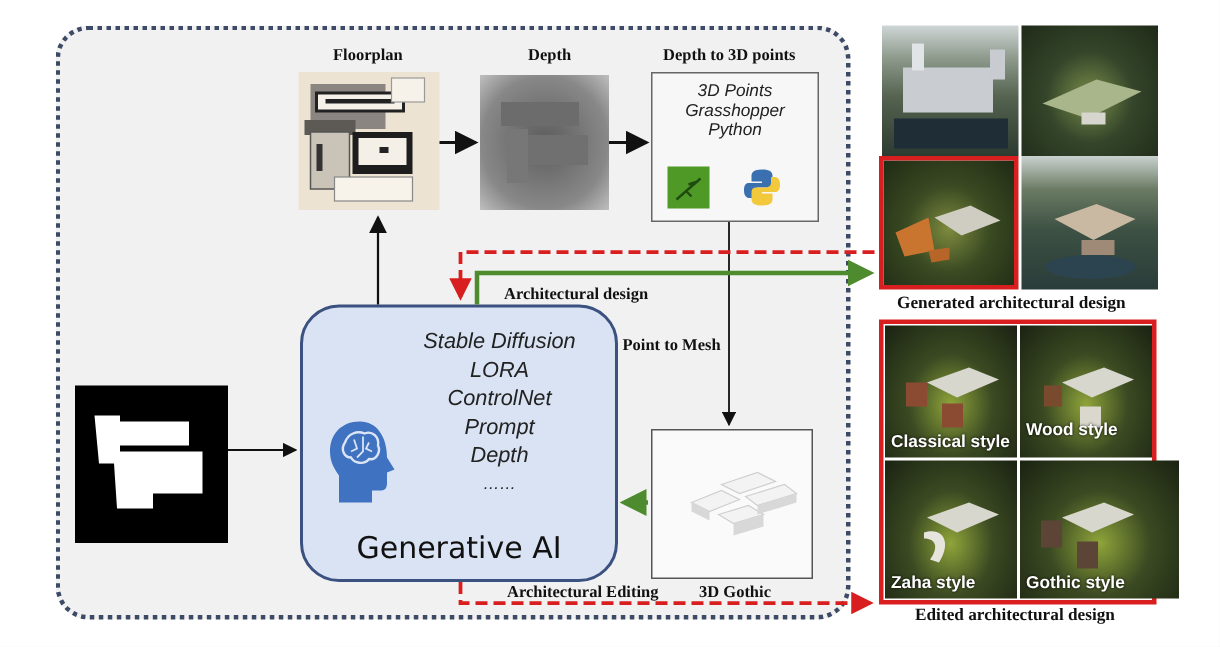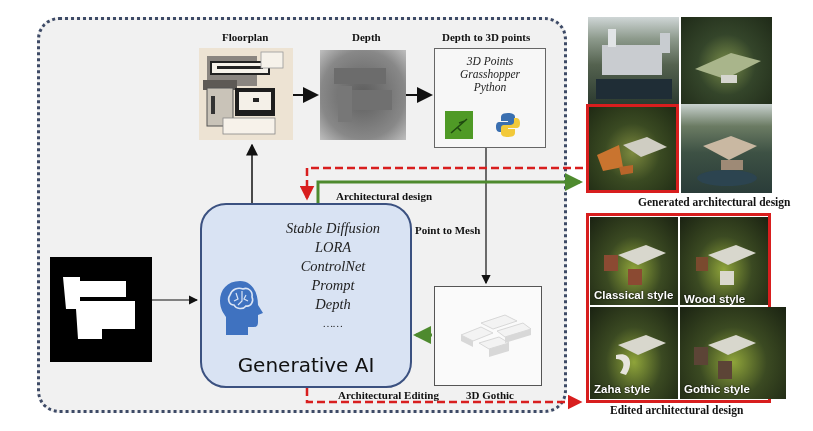--- a/index.html
+++ b/index.html
@@ -3,21 +3,21 @@
 <meta charset="utf-8">
 <style>
   html, body { margin:0; padding:0; background:#ffffff; }
   body { width:813px; height:431px; position:relative; overflow:hidden;
          font-family:"Liberation Serif", serif; }
   .abs { position:absolute; }
   .frame { left:37px; top:17px; width:530px; height:396px;
            border:3px dotted #3d4a66; border-radius:22px; background:#f1f1f1; box-sizing:border-box; }
   .lbl { font-family:"Liberation Serif", serif; font-weight:bold; font-size:11px; color:#111; white-space:nowrap; }
   .cap { font-family:"Liberation Serif", serif; font-weight:bold; font-size:11.5px; color:#111; white-space:nowrap; text-align:center; }
-  .it { font-family:Liberation Serif, serif; font-style:italic; color:#222; }
+  .it { font-family:Liberation Sans, sans-serif; font-style:italic; color:#222; }
   .aibox { left:200px; top:203px; width:212px; height:185px; background:#d9e3f3;
            border:2px solid #3b5180; border-radius:26px; box-sizing:border-box; }
   .aititle { font-family:"DejaVu Sans", sans-serif; font-size:20px; color:#111; }
   .img { overflow:hidden; box-sizing:border-box; }
   .redframe { border:3px solid #d81e1e; box-sizing:border-box; }
   .stylelbl { font-family:Liberation Sans, sans-serif; font-weight:bold; font-size:11.5px; color:#fff;
               text-shadow:0 0 2px #000; white-space:nowrap; }
   svg.ov { position:absolute; left:0; top:0; }
 </style>
 </head>
@@ -150,38 +150,38 @@
       <polygon points="30,60 44,58 44,66 32,68" fill="#b8652a"></polygon>
     </svg>
 </div>
 <div class="abs img" style="left:681px;top:104px;width:91px;height:89px;background:linear-gradient(180deg,#c9d2cf 0%,#6b7b63 25%,#3d5144 55%,#2a3c39 100%);">
   <svg width="91" height="89">
       <polygon points="22,42 50,32 76,42 48,56" fill="#c9b8a2"></polygon>
       <rect x="40" y="56" width="22" height="10" fill="#9e8a76"></rect>
       <ellipse cx="46" cy="74" rx="30" ry="8" fill="#2c4450"></ellipse>
     </svg>
 </div>
-<div class="abs cap" style="left:598px;top:196px;margin-left:40px;">Generated architectural design</div>
+<div class="abs cap" style="left:598px;top:196px;">Generated architectural design</div>
 
 <div class="abs redframe" style="left:586px;top:213px;width:185px;height:190px;background:#fff;"></div>
 <div class="abs img" style="left:590px;top:217px;width:88px;height:88px;background:radial-gradient(ellipse at 50% 60%,#8fa43a 0%,#3b4a22 45%,#1a2212 100%);">
   <svg width="88" height="88">
       <polygon points="28,38 56,28 76,36 48,48" fill="#d8d7cd"></polygon>
       <rect x="14" y="38" width="14" height="16" fill="#8b4a32"></rect>
       <rect x="38" y="52" width="14" height="16" fill="#8b4a32"></rect>
     </svg>
   <div class="stylelbl" style="position:absolute;left:4px;bottom:4px;">Classical style</div>
 </div>
 <div class="abs img" style="left:680px;top:217px;width:88px;height:88px;background:radial-gradient(ellipse at 50% 60%,#8fa43a 0%,#3b4a22 45%,#1a2212 100%);">
   <svg width="88" height="88">
       <polygon points="28,38 56,28 76,36 48,48" fill="#d8d7cd"></polygon>
       <rect x="16" y="40" width="12" height="14" fill="#7a4a2e"></rect>
       <rect x="40" y="54" width="14" height="14" fill="#dad8cd"></rect>
     </svg>
-  <div class="stylelbl" style="position:absolute;left:4px;bottom:0;text-align:center;">Wood style</div>
+  <div class="stylelbl" style="position:absolute;left:4px;bottom:12px;text-align:center;">Wood style</div>
 </div>
 <div class="abs img" style="left:590px;top:307px;width:88px;height:92px;background:radial-gradient(ellipse at 50% 60%,#8fa43a 0%,#3b4a22 45%,#1a2212 100%);">
   <svg width="88" height="92">
       <polygon points="28,38 56,28 76,36 48,48" fill="#d8d7cd"></polygon>
       <path d="M26 48 C40 44 44 56 36 68 L30 66 C36 58 34 52 26 52 Z" fill="#e6e4dc"></path>
     </svg>
   <div class="stylelbl" style="position:absolute;left:4px;bottom:4px;">Zaha style</div>
 </div>
 <div class="abs img" style="left:680px;top:307px;width:106px;height:92px;background:radial-gradient(ellipse at 50% 60%,#8fa43a 0%,#3b4a22 45%,#1a2212 100%);">
   <svg width="88" height="92">

